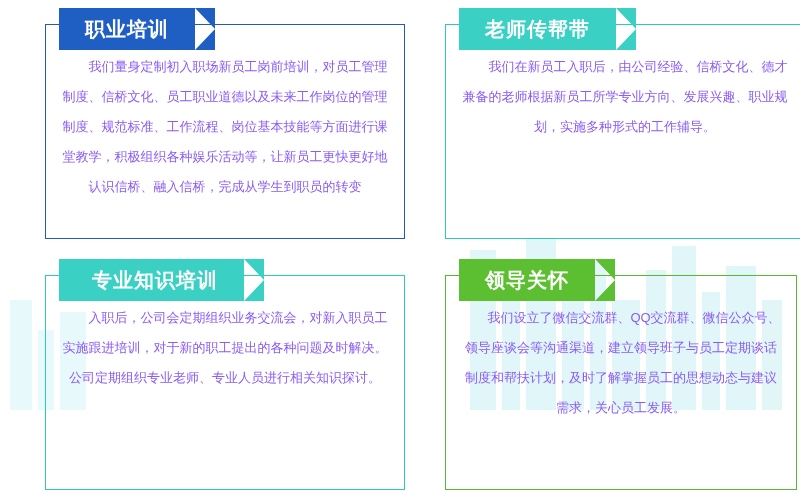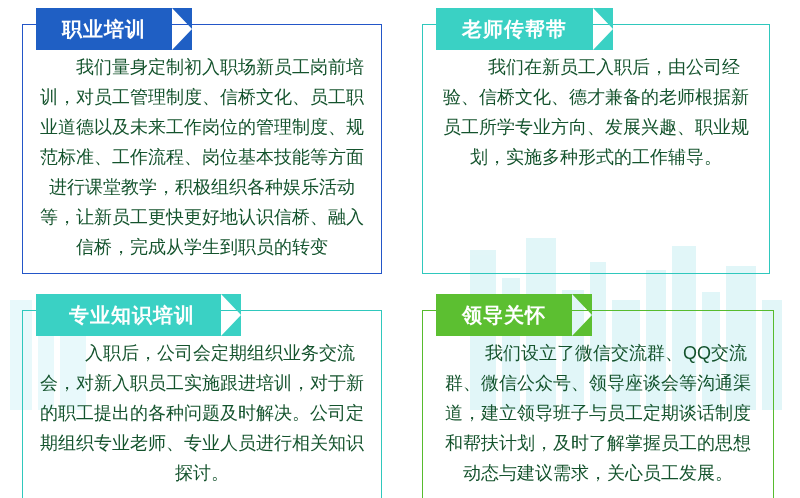--- a/index.html
+++ b/index.html
@@ -27,29 +27,30 @@
     z-index: 1;
     display: grid;
     grid-template-columns: 1fr 1fr;
     grid-template-rows: 1fr 1fr;
   }
   .cell {
     position: relative;
     box-sizing: border-box;
   }
   .cell.c0 { padding: 8px 18px 10px 22px; }
-  .cell.c1 { padding: 8px 30px 10px 22px; }
+  .cell.c1 { padding: 8px 18px 10px 22px; }
   .cell.c2 { padding: 10px 18px 8px 22px; }
   .cell.c3 { padding: 10px 26px 8px 22px; }
 
   .card {
     position: relative;
     box-sizing: border-box;
     width: 100%;
     height: 100%;
+    margin-left: 23px;
   }
   
   .frame {
     position: absolute;
     left: 0;
     top: 16px;
     right: 0;
     bottom: 0;
     border: 1.5px solid #cfcfcf;
     box-sizing: border-box;
@@ -76,23 +77,23 @@
     right: -20px;
     top: 0;
     width: 20px;
     height: 42px;
   }
   .body-text {
     position: relative;
     z-index: 2;
     box-sizing: border-box;
     padding: 44px 16px 12px 16px;
-    font-size: 18px;
+    font-size: 13px;
     line-height: 30px;
-    color: #14532d;
+    color: #8b5cf6;
     text-align: center;
     text-indent: 2em;
     height: 100%;
   }
 
   
   .card.v-blue   .frame  { border-color: #2356c8; }
   .card.v-blue   .ribbon { background: #1f5fc4; }
   .card.v-blue   .ribbon .tail { background: #1f5fc4;
       clip-path: polygon(0 0, 100% 0, 100% 100%, 0 100%, 100% 50%); }

